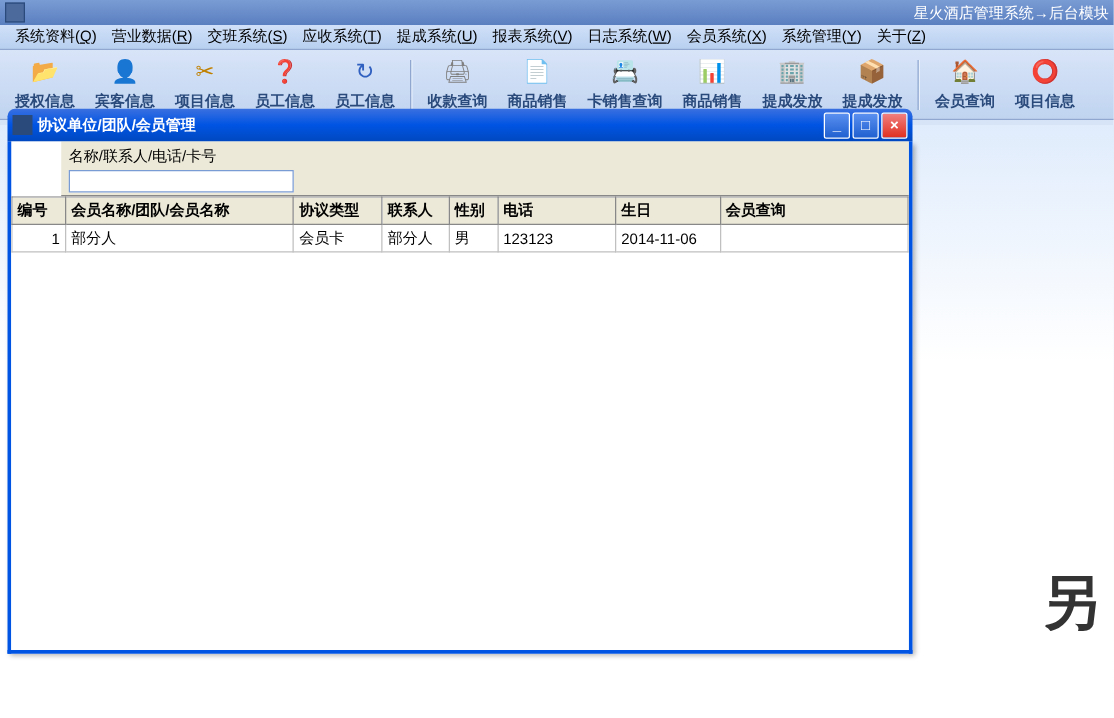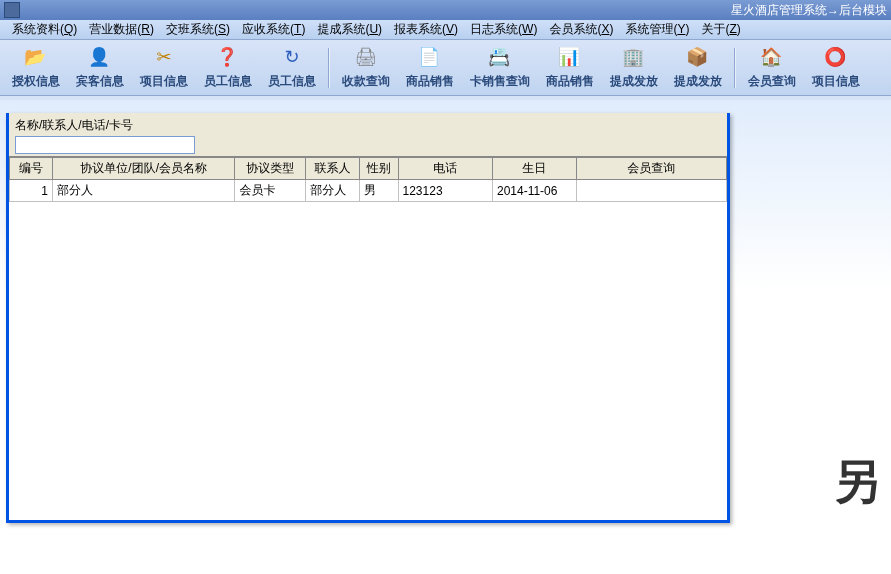--- a/index.html
+++ b/index.html
@@ -29,32 +29,32 @@
 .child-window { position: absolute; top: 113px; left: 6px; width: 724px; height: 410px; border: 3px solid #0054e3; border-top: none; background: #fff; box-shadow: 2px 2px 4px rgba(0,0,0,0.3); }
 .child-titlebar { height: 26px; background: linear-gradient(to bottom, #3a70e0 0%, #0054e3 50%, #0048c0 100%); display: flex; align-items: center; padding: 0 4px; color: #fff; font-weight: bold; position: absolute; top: -26px; left: -3px; right: -3px; border-radius: 6px 6px 0 0; }
 .child-titlebar .icon { width: 16px; height: 16px; background: #2a4a7c; margin-right: 4px; display: inline-block; }
 .child-titlebar .title { flex: 1; }
 .child-titlebar .win-btns { display: flex; gap: 2px; }
 .child-titlebar .win-btn { width: 21px; height: 21px; border: 1px solid #fff; border-radius: 2px; display: flex; align-items: center; justify-content: center; font-family: Arial; font-weight: bold; cursor: default; }
 .child-titlebar .win-btn.close { background: linear-gradient(to bottom, #f08080, #e03020); }
 .child-titlebar .win-btn.min, .child-titlebar .win-btn.max { background: linear-gradient(to bottom, #5a90f0, #2060d0); }
 
 
-.action-panel { height: 44px; background: #ece9d8; border-bottom: 1px solid #888; padding: 4px 6px; display: flex; flex-direction: column; gap: 2px; }
+.action-panel { height: 44px; background: #ece9d8; border-bottom: 1px solid #888; padding: 4px 6px; display: flex; flex-direction: column; gap: 2px; margin-left: 40px; }
 .action-panel .row1 { display: flex; align-items: center; gap: 6px; }
 .action-panel .label { color: #000; }
 .action-panel input[type="text"] { width: 180px; height: 18px; border: 1px solid #7a9cd4; padding: 0 2px; }
 .action-panel .btns { display: flex; gap: 14px; margin-left: 18px; }
 .action-panel .act-btn { cursor: default; }
 .action-panel .act-btn u { text-decoration: underline; }
 
 
 .table-wrap { position: absolute; top: 44px; left: 0; right: 0; bottom: 0; overflow: auto; background: #fff; }
 table { border-collapse: collapse; width: 100%; table-layout: fixed; }
-th { background: #ece9d8; border: 1px solid #888; padding: 2px 4px; text-align: center; font-weight: normal; height: 18px; white-space: nowrap; overflow: hidden; }
+th { background: #ece9d8; border: 1px solid #888; padding: 2px 4px; text-align: left; font-weight: bold; height: 18px; white-space: nowrap; overflow: hidden; }
 td { border: 1px solid #c0c0c0; padding: 2px 4px; height: 18px; white-space: nowrap; overflow: hidden; }
 col.c0 { width: 40px; } col.c1 { width: 170px; } col.c2 { width: 66px; } col.c3 { width: 50px; } col.c4 { width: 36px; } col.c5 { width: 88px; } col.c6 { width: 78px; } col.c7 { width: 140px; }
 td.num { text-align: right; }
 </style>
 </head>
 <body>
 
 <div class="main-titlebar">
   <span class="icon"></span>
   <span>星火酒店管理系统→后台模块</span>
@@ -128,20 +128,29 @@
       <div class="tb-icon" style="color: rgb(48, 96, 192);">⭕</div>
       <div class="tb-label">项目信息</div>
     </div>
   </div>
 
 <div class="content-area">
   <div class="bg-text">另</div>
 </div>
 
 <div class="child-window">
+  <div class="child-titlebar">
+    <span class="icon"></span>
+    <span class="title">协议单位/团队/会员管理</span>
+    <div class="win-btns">
+      <div class="win-btn min">_</div>
+      <div class="win-btn max">□</div>
+      <div class="win-btn close">×</div>
+    </div>
+  </div>
 
   <div class="action-panel">
     <div class="label">名称/联系人/电话/卡号</div>
     <div class="row1">
       <input type="text" value="" style="">
     </div>
   </div>
 
   <div class="table-wrap">
     <table>
@@ -151,21 +160,21 @@
           <col class="c2">
           <col class="c3">
           <col class="c4">
           <col class="c5">
           <col class="c6">
           <col class="c7">
         </colgroup>
       <thead>
           <tr id="thead-row">
             <th>编号</th>
-            <th>协议单位/团队/会员名称</th>
+            <th>会员名称/团队/会员名称</th>
             <th>协议类型</th>
             <th>联系人</th>
             <th>性别</th>
             <th>电话</th>
             <th>生日</th>
             <th>会员查询</th>
           </tr>
         </thead>
       <tbody id="tbody">
           <tr>

